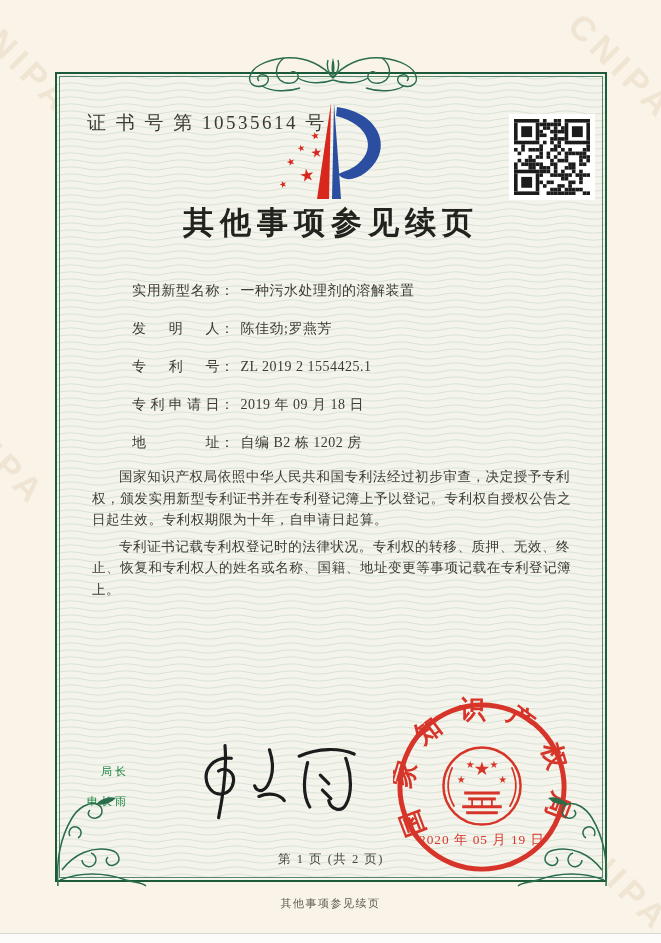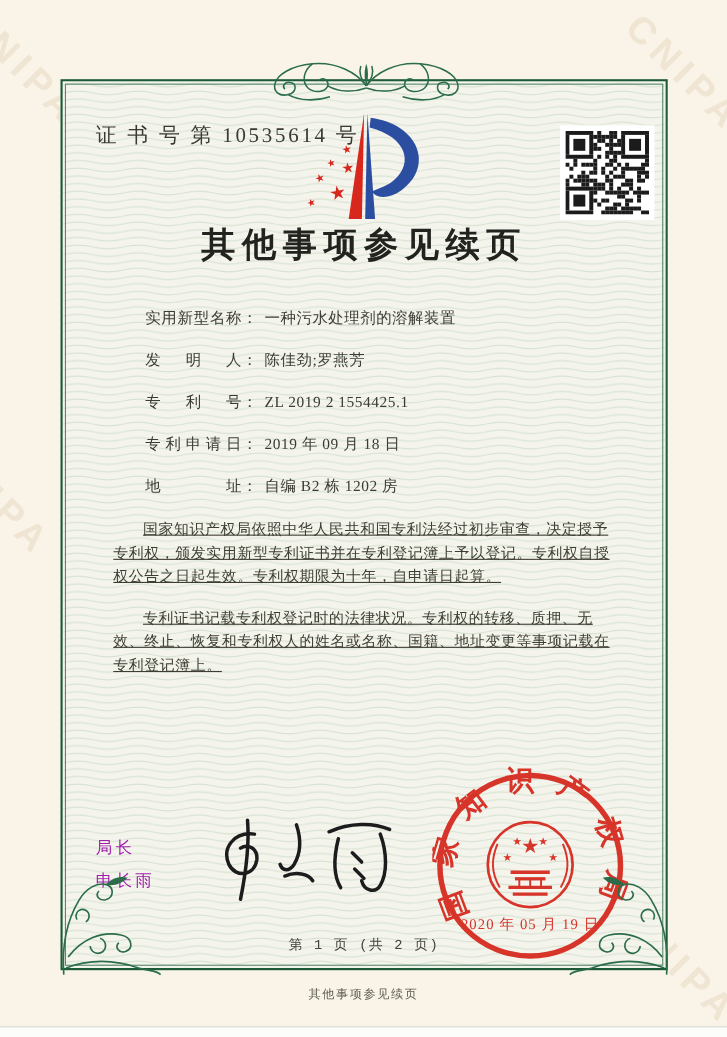--- a/index.html
+++ b/index.html
@@ -24,27 +24,27 @@
   .fields{position:absolute;top:206px;left:30px;right:24px;font-size:14px;color:#3b3b33;}
   .frow{margin-bottom:16px;line-height:22px;letter-spacing:0.5px;margin-left:45px;}
   .frow.addr{margin-bottom:7px;}
   .flabel{display:inline-block;width:88px;text-align:justify;text-align-last:justify;
           vertical-align:top;}
   .fcolon{display:inline-block;vertical-align:top;margin-right:6px;}
   .fval{display:inline-block;vertical-align:top;max-width:392px;}
   .grant2{margin-left:34px;}
   .grant2 .flabel{width:86px;}
   .paras{margin-top:12px;font-size:13.5px;line-height:21.5px;color:#3d3d33;letter-spacing:0.6px;}
-  .paras p{margin:16px;text-indent:2em;text-decoration:underline;}
-  .sig{position:absolute;left:30px;top:682px;font-size:15px;line-height:30px;
-       letter-spacing:3px;color:#a21caf;}
+  .paras p{margin:5px;text-indent:2em;}
+  .sig{position:absolute;left:30px;top:682px;font-size:11px;line-height:30px;
+       letter-spacing:3px;color:#15803d;text-align:right;}
   .sigsvg{position:absolute;left:132px;top:660px;}
   .sealsvg{position:absolute;left:336px;top:622px;mix-blend-mode:multiply;}
   .pageno{position:absolute;bottom:12px;left:0;width:100%;text-align:center;font-size:12.5px;
-          letter-spacing:1.5px;color:#44443c;font-family:Liberation Mono, monospace;}
+          letter-spacing:1.5px;color:#44443c;}
   .cont-note{position:absolute;top:896px;left:0;width:100%;text-align:center;font-size:11px;
              letter-spacing:1.5px;color:#5c5c50;}
   .bottom-strip{position:absolute;left:0;bottom:0;width:100%;height:9px;background:#fcfcfb;
                 border-top:1px solid #d7d6d2;}
   .flourish{position:absolute;z-index:3;}
   svg text.star{font-family:"DejaVu Sans",sans-serif;}
 </style>
 </head>
 <body>
 

